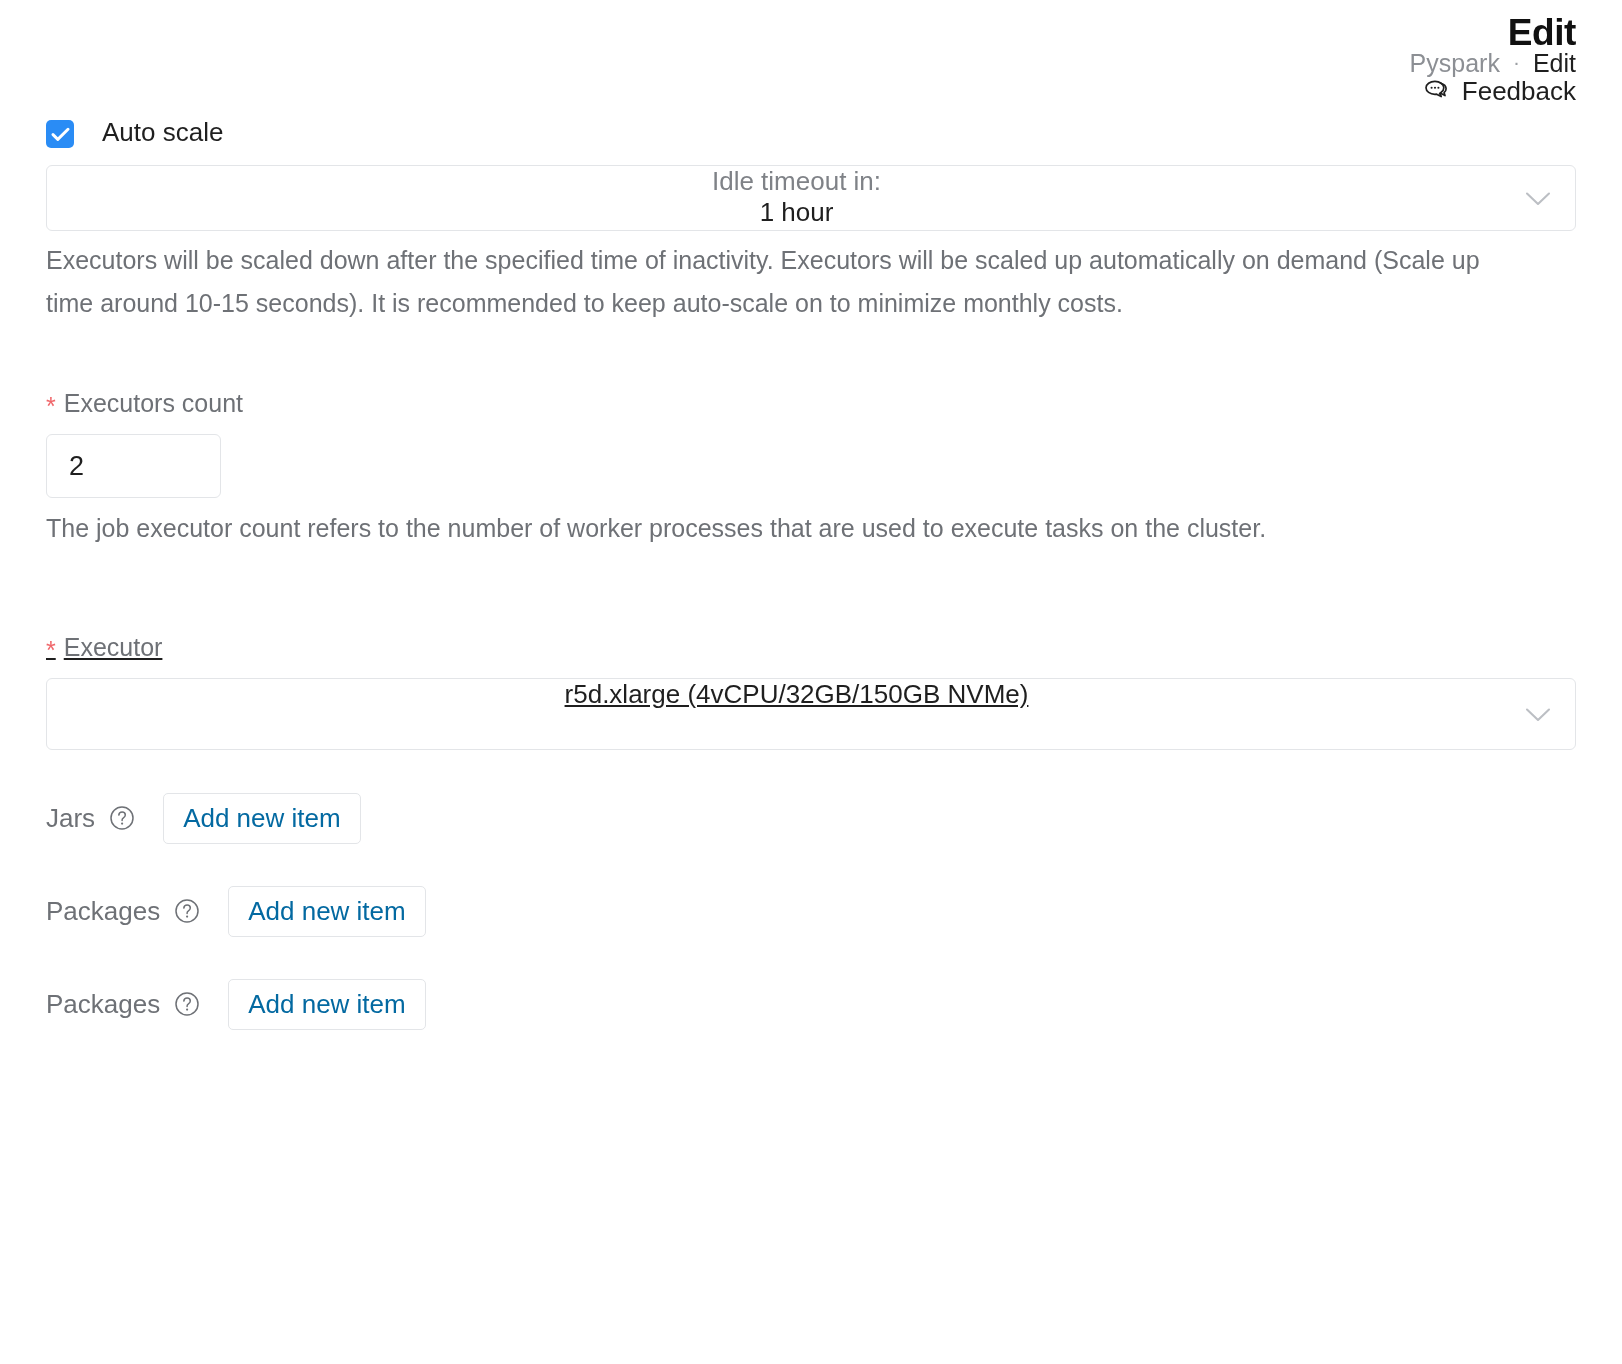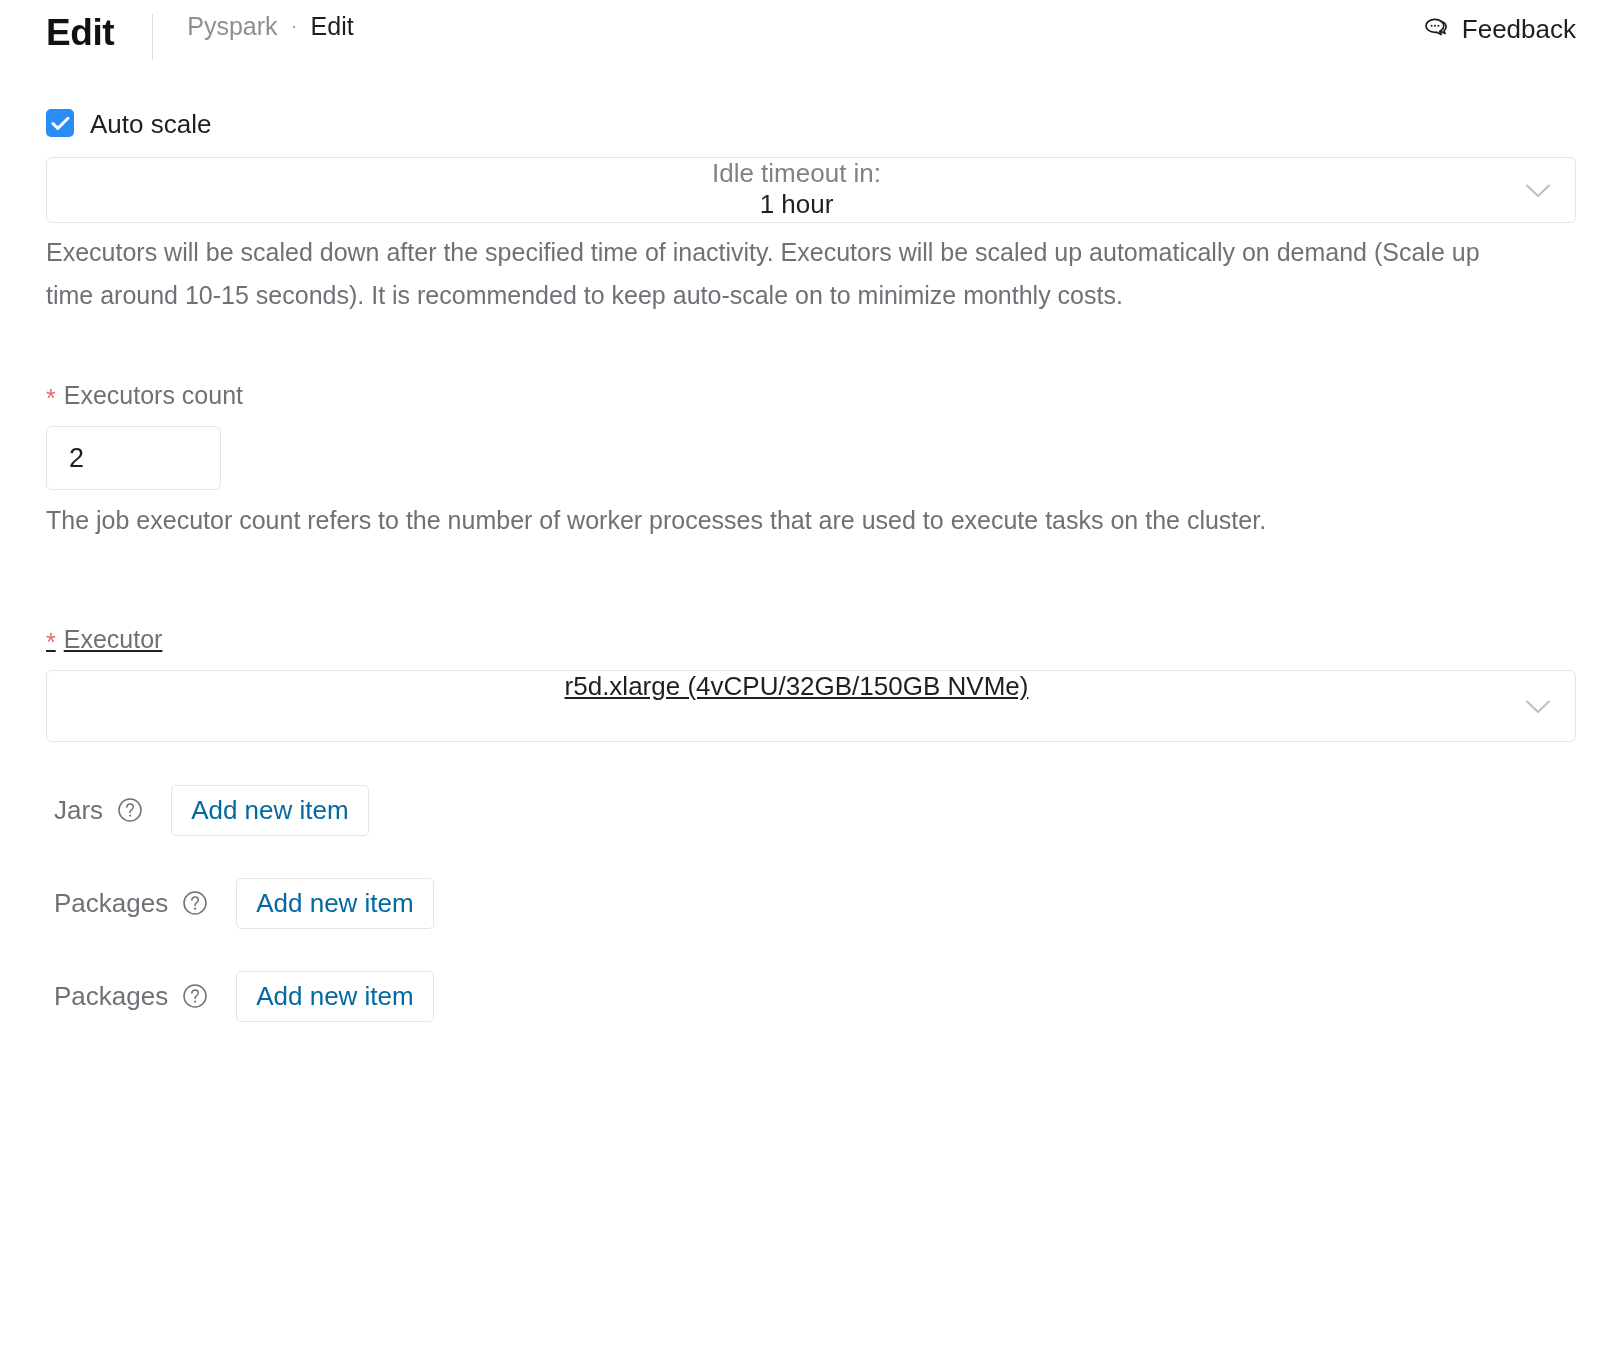--- a/index.html
+++ b/index.html
@@ -20,23 +20,24 @@
   .page {
     position: relative;
     width: 1622px;
     height: 1364px;
     padding: 0 46px;
   }
 
   
   .header {
     display: flex;
-    align-items: flex-start;
+    align-items: flex-end;
     height: 96px;
     padding-top: 14px;
+    flex-direction: column;
   }
   .header-title {
     font-size: 37px;
     font-weight: bold;
     letter-spacing: -0.4px;
     color: #111111;
     line-height: 1;
   }
   .header-divider {
     width: 1px;
@@ -67,23 +68,23 @@
     gap: 12px;
     font-size: 26px;
     color: #1f1f1f;
     cursor: pointer;
   }
   .feedback svg { display: block; }
 
   
   .checkbox-row {
     display: flex;
-    align-items: flex-start;
-    gap: 16px;
-    margin-top: 13px;
+    align-items: flex-end;
+    gap: 28px;
+    margin-top: 21px;
   }
   .checkbox {
     width: 28px;
     height: 28px;
     border-radius: 5px;
     background: #2a8cf5;
     display: flex;
     align-items: center;
     justify-content: center;
     cursor: pointer;
@@ -166,21 +167,20 @@
     display: flex;
     align-items: center;
     height: 52px;
     margin-bottom: 41px;
   }
   .item-row:last-child { margin-bottom: 0; }
   .item-label {
     font-size: 26px;
     color: #6e7176;
     line-height: 1;
-    margin-left: 8px;
   }
   .help-icon {
     margin-left: 14px;
     display: flex;
     align-items: center;
     cursor: pointer;
   }
   .add-btn {
     margin-left: 28px;
     height: 51px;

